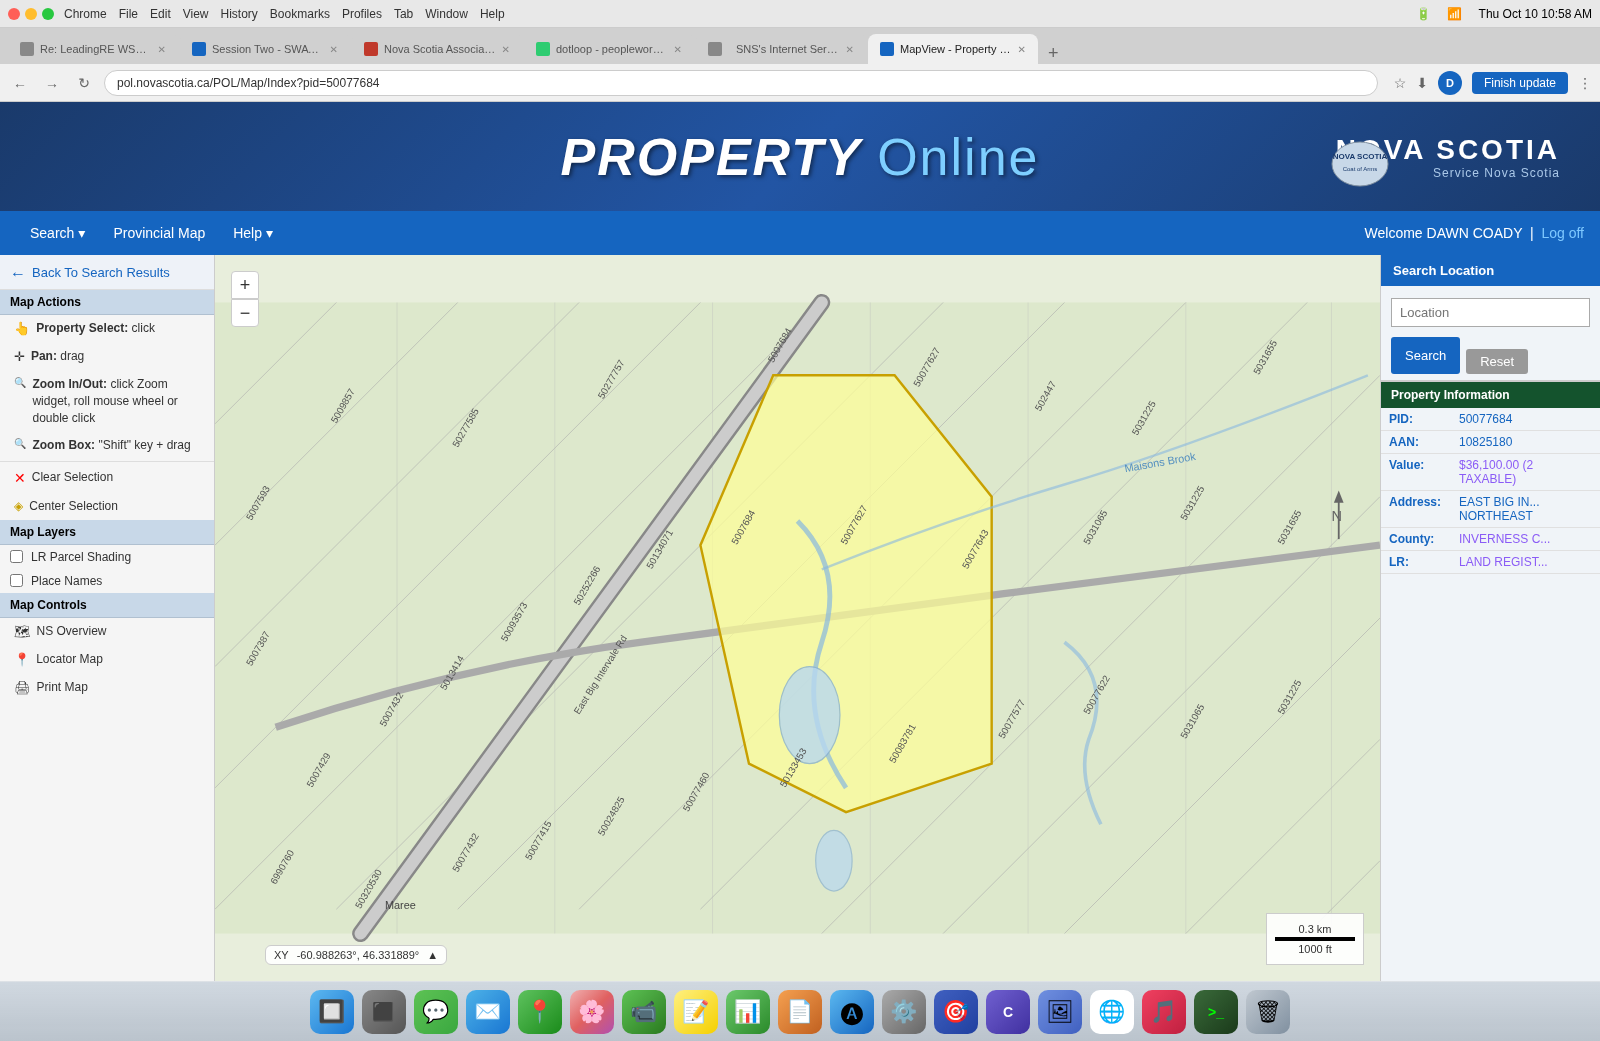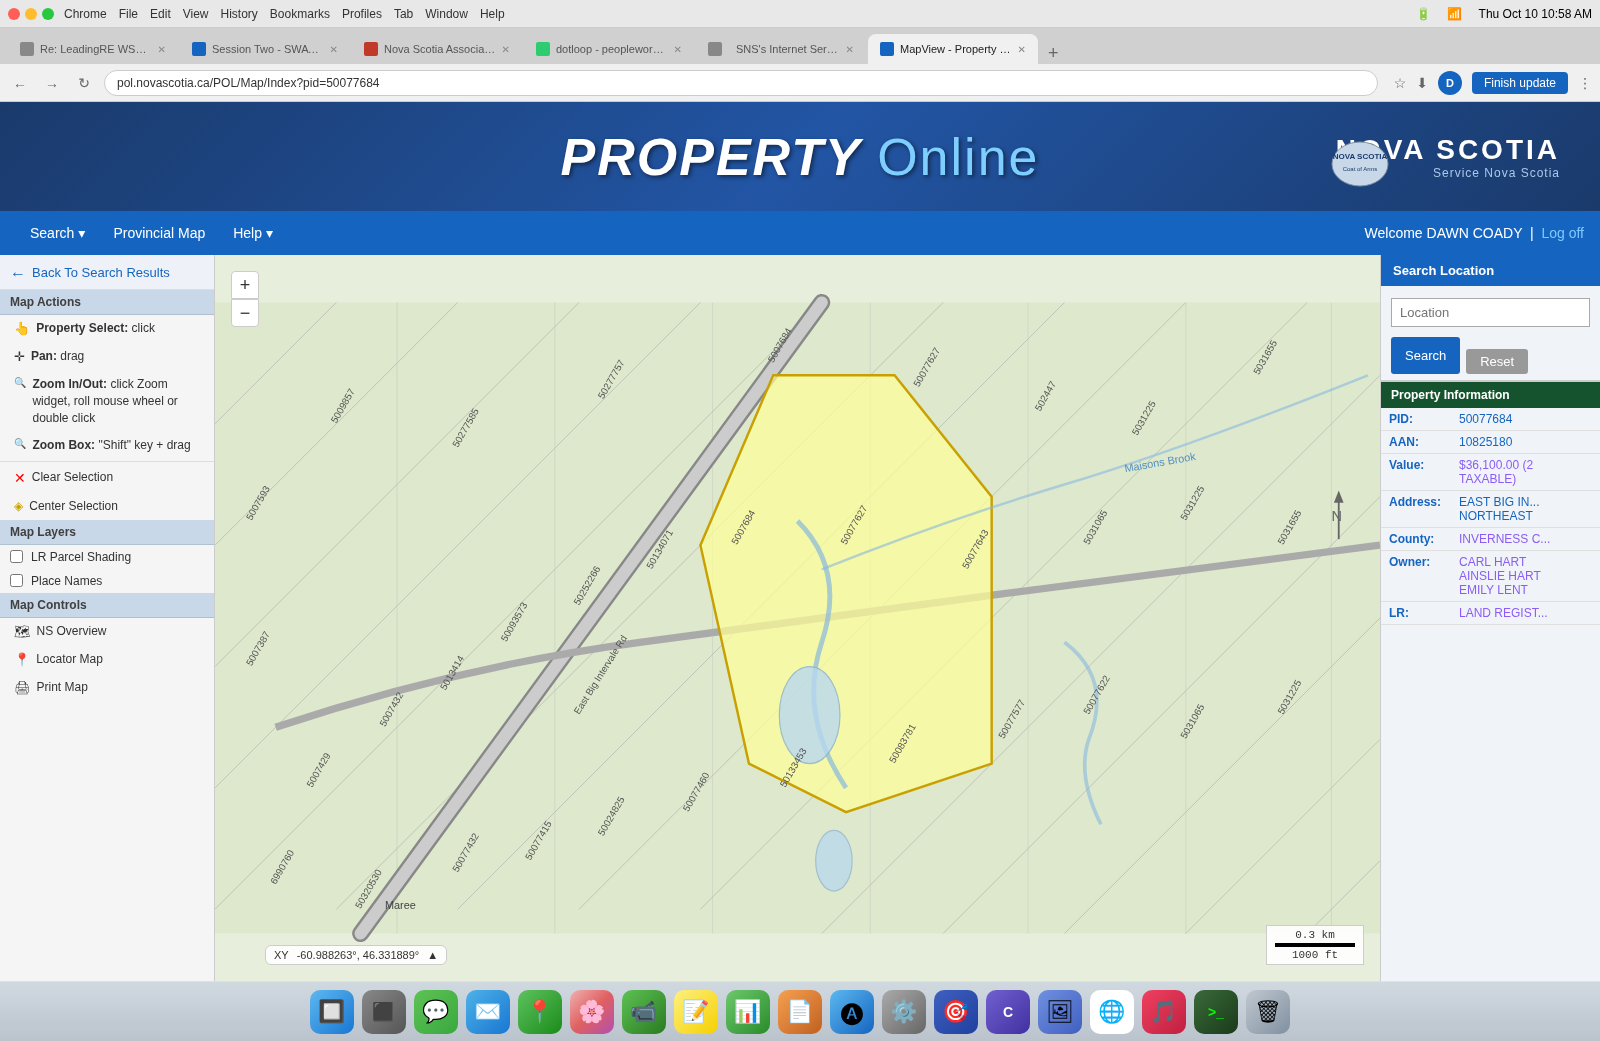--- a/index.html
+++ b/index.html
@@ -204,21 +204,21 @@
       font-size: 13px;
       cursor: pointer;
       border-bottom: 1px solid #ddd;
       background: #eef2f8;
     }
     .sidebar-section-title {
       background: #c8d8e8;
       padding: 5px 10px;
       font-size: 12px;
       font-weight: bold;
-      color: #404040;
+      color: #000000;
       border-bottom: 1px solid #b0c0d0;
     }
     .sidebar-item {
       padding: 5px 10px 5px 14px;
       font-size: 12px;
       color: #333;
       display: flex;
       align-items: flex-start;
       gap: 6px;
       line-height: 1.4;
@@ -287,26 +287,25 @@
       display: flex;
       align-items: flex-start;
       gap: 8px;
     }
     .map-scale {
       position: absolute;
       bottom: 16px;
       right: 16px;
       background: rgba(255,255,255,0.9);
       border: 1px solid #ccc;
-      padding: 3px 8px;
+      padding: 9px 8px;
       font-size: 11px;
       color: #333;
       z-index: 10;
       text-align: center;
-      font-family: Liberation Mono, monospace;
     }
     .scale-bar {
       height: 4px;
       background: black;
       margin: 2px 0;
     }
 
     
     .right-panel {
       width: 220px;
@@ -759,24 +758,20 @@
           </tr>
           <tr>
             <td>Address:</td>
             <td style="color:#1565c0; cursor:pointer;">EAST BIG IN...<br>NORTHEAST</td>
           </tr>
           <tr>
             <td>County:</td>
             <td class="black-text">INVERNESS C...</td>
           </tr>
           <tr>
-            <td>Owner:</td>
-            <td class="black-text">CARL HART<br>AINSLIE HART<br>EMILY LENT</td>
-          </tr>
-          <tr>
             <td>LR:</td>
             <td class="black-text">LAND REGIST...</td>
           </tr>
         </tbody>
           </table>
       </div>
     </div>
 
   </div>
 </div>

